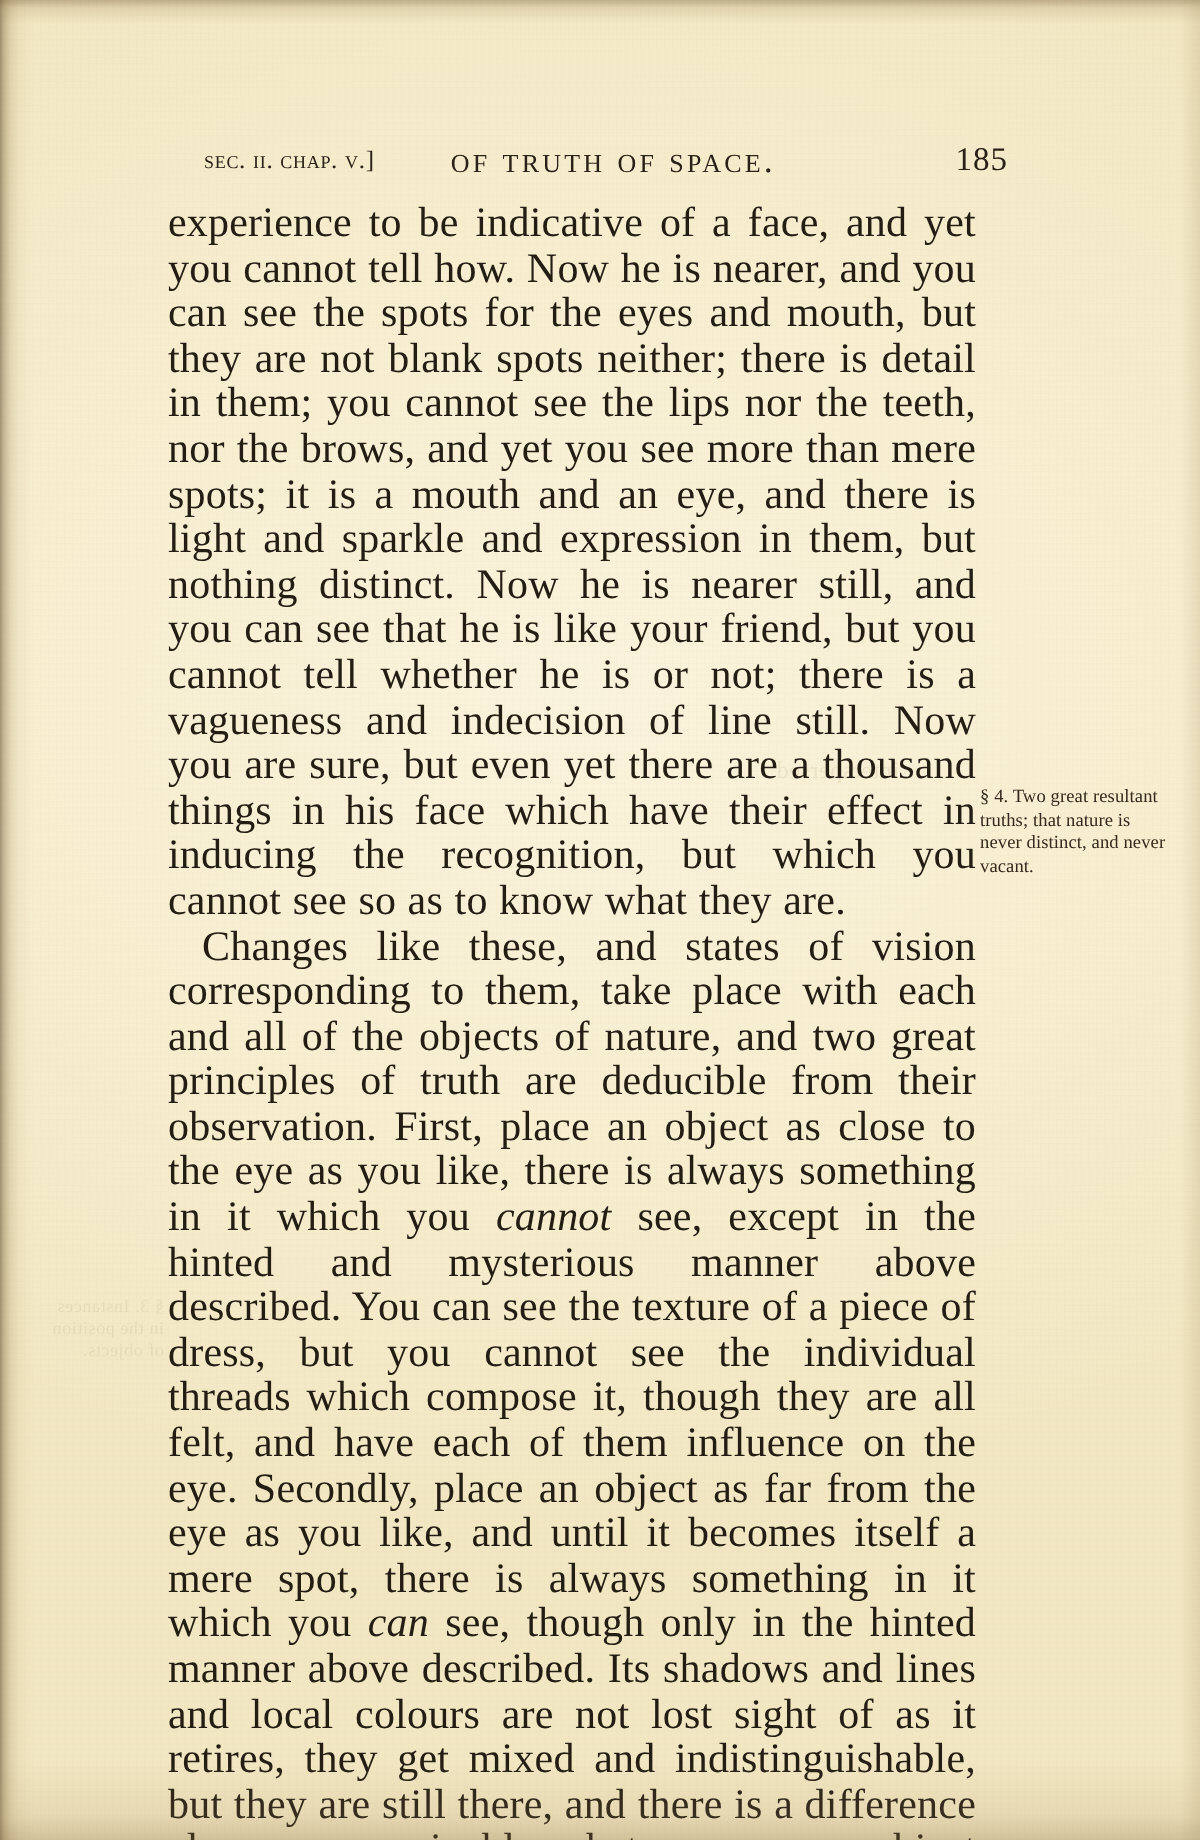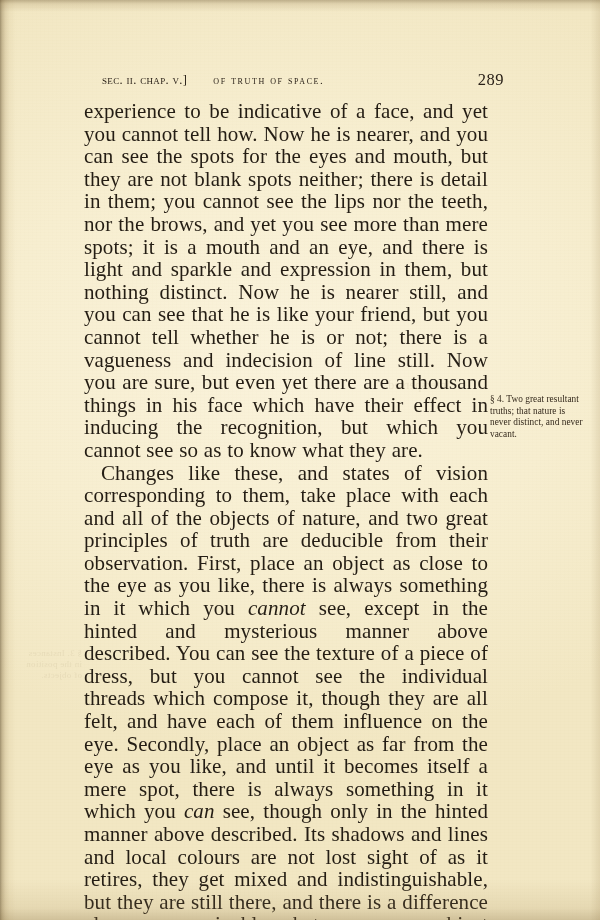--- a/index.html
+++ b/index.html
@@ -83,23 +83,23 @@
     color: #2a2118;
   }
   #runhead .sec {
     font-variant: small-caps;
     font-size: 12.5px;
     letter-spacing: .35px;
     white-space: nowrap;
   }
   #runhead .title {
     font-variant: small-caps;
-    font-size: 11px;
+    font-size: 18px;
     letter-spacing: 1.6px;
-    margin-left: 26px;
+    margin-left: 38px;
     white-space: nowrap;
   }
   #runhead .folio {
     margin-left: auto;
     font-size: 16.5px;
     letter-spacing: .5px;
   }
 
   
   #textblock {
@@ -155,21 +155,21 @@
 <div id="page">
 
   <div id="grain"></div>
 
   <div class="ghost" id="ghost-a">interspersed</div>
   <div class="ghost" id="ghost-b">§ 3. Instances in the position of objects.</div>
 
   <div id="runhead">
     <span class="sec">sec. ii. chap. v.]</span>
     <span class="title">of truth of space.</span>
-    <span class="folio">289</span>
+    <span class="folio">185</span>
   </div>
 
   <div id="textblock">
 
     <p class="body">experience to be indicative of a face, and yet you cannot tell how.  Now he is nearer, and you can see the spots for the eyes and mouth, but they are not blank spots neither; there is detail in them; you cannot see the lips nor the teeth, nor the brows, and yet you see more than mere spots; it is a mouth and an eye, and there is light and sparkle and expression in them, but nothing distinct.  Now he is nearer still, and you can see that he is like your friend, but you cannot tell whether he is or not; there is a vagueness and indecision of line still.  Now you are sure, but even yet there are a thousand things in his face which have their effect in inducing the recognition, but which you cannot see so as to know what they are.</p>
 
     <p class="body indent"><span>Changes like these, and states of vision corresponding to them, take place with each and all of the objects of nature, and two great principles of truth are deducible from their observation.  First, place an object as close to the eye as you like, there is always something in it which you </span><i>cannot</i><span> see, except in the hinted and mysterious manner above described.  You can see the texture of a piece of dress, but you cannot see the individual threads which compose it, though they are all felt, and have each of them influence on the eye.  Secondly, place an object as far from the eye as you like, and until it becomes itself a mere spot, there is always something in it which you </span><i>can</i><span> see, though only in the hinted manner above described.  Its shadows and lines and local colours are not lost sight of as it retires, they get mixed and indistinguishable, but they are still there, and there is a difference always perceivable between an object possessing such details and a flat or vacant space.  The grass blades of a meadow a mile off, are so far discernible that there will be a marked difference between its appearance and that of a piece of wood painted green.  And thus nature is never distinct and never vacant, she is always mysterious,</span></p>
 
   </div>
 

